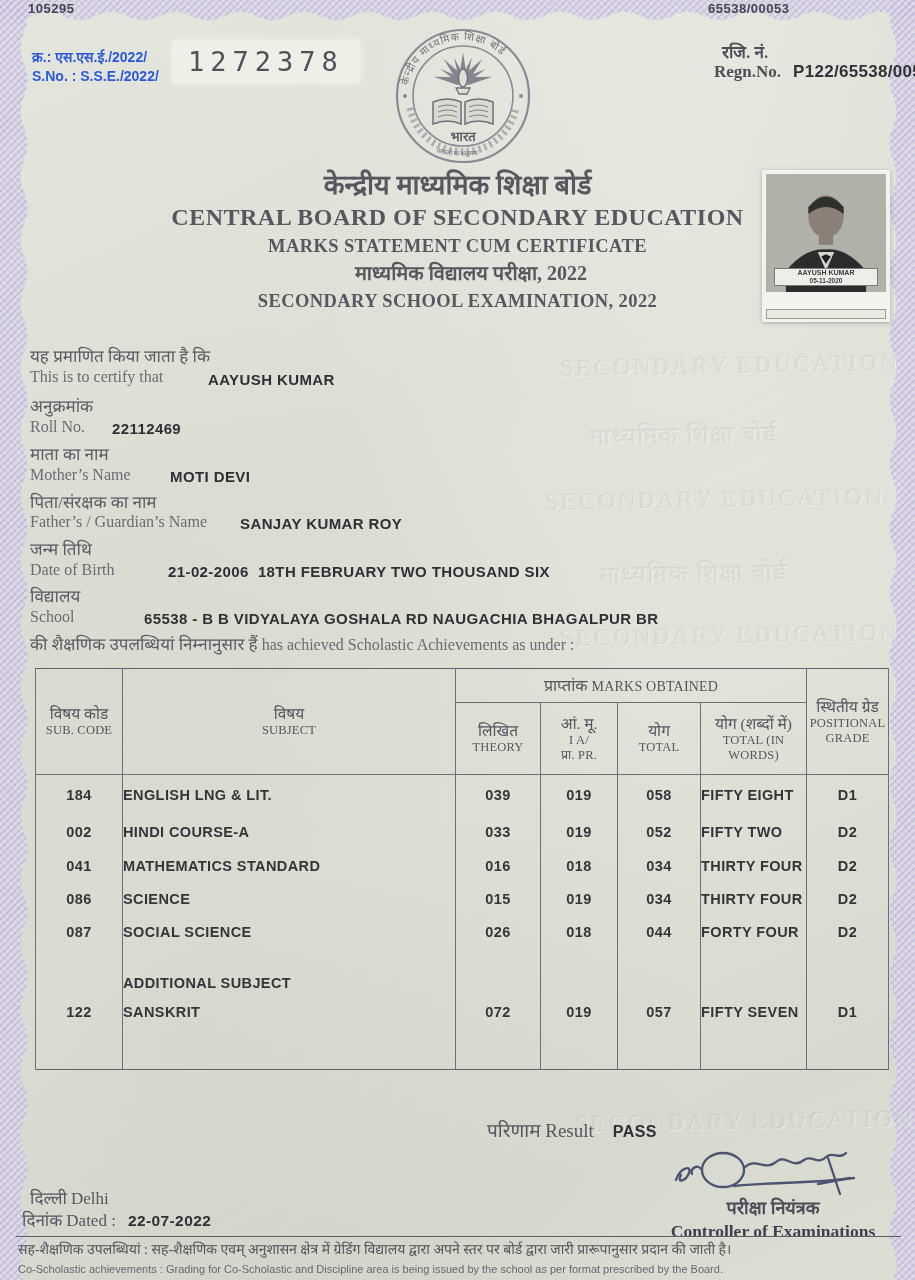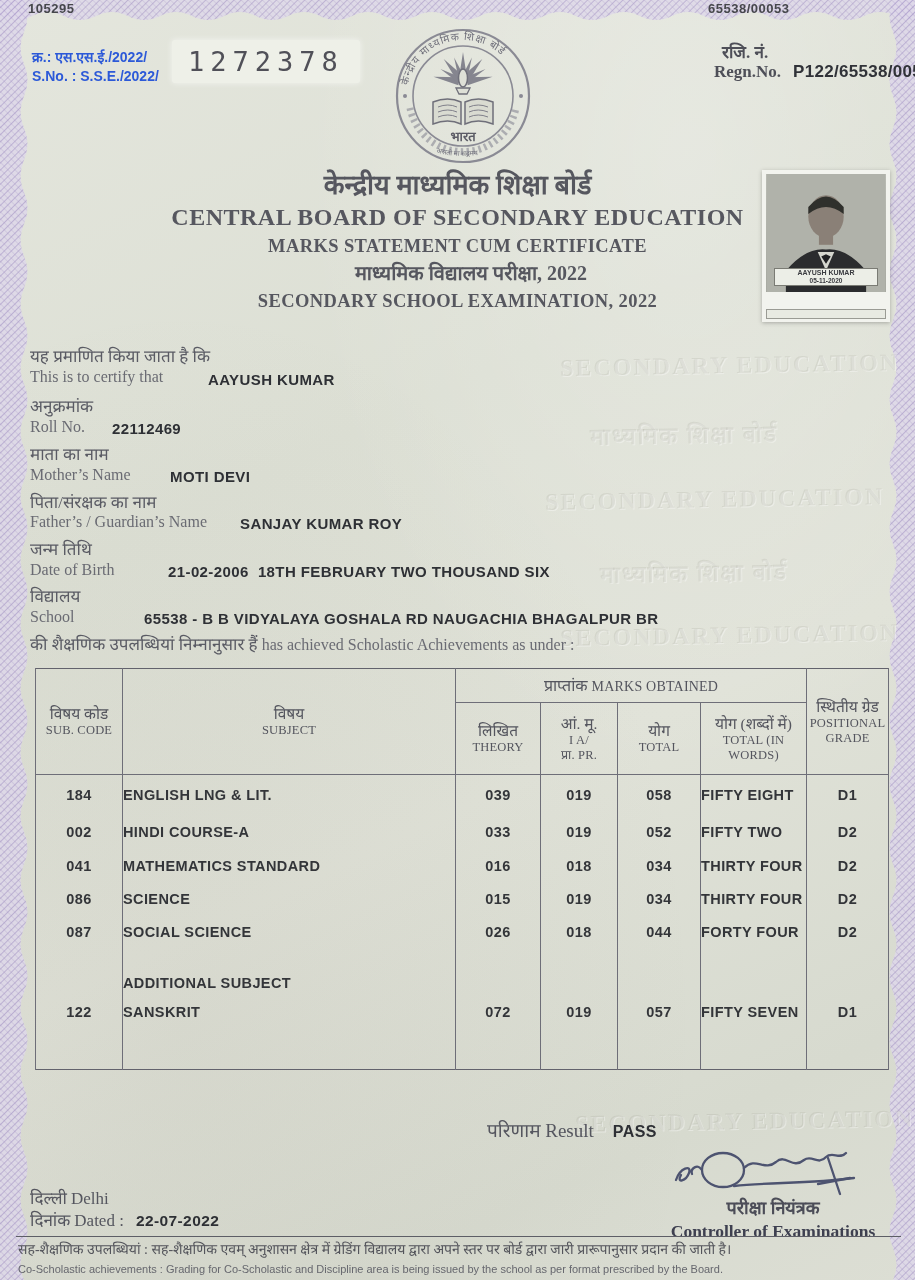--- a/index.html
+++ b/index.html
@@ -395,21 +395,21 @@
     <path d="M160,18 C164,30 168,42 172,54"></path>
     <path d="M150,44 L182,38"></path>
     <path d="M66,46 C100,42 140,44 186,38"></path>
   </g>
 </svg>
 
 <div class="abs" style="left:30px;top:1186px;">
   <span class="foot-hi">दिल्ली</span>
   <span class="foot-en">Delhi</span>
 </div>
-<div class="abs" style="left:30px;top:1208px;">
+<div class="abs" style="left:22px;top:1208px;">
   <span class="foot-hi">दिनांक</span>
   <span class="foot-en">Dated :</span>
   &nbsp;&nbsp;<span class="value" style="font-size:15.5px;">22-07-2022</span>
 </div>
 
 <div class="abs sig-block">
   <div style="height:58px;"></div>
   <div class="sig-hi">परीक्षा नियंत्रक</div>
   <div class="sig-en">Controller of Examinations</div>
 </div>

